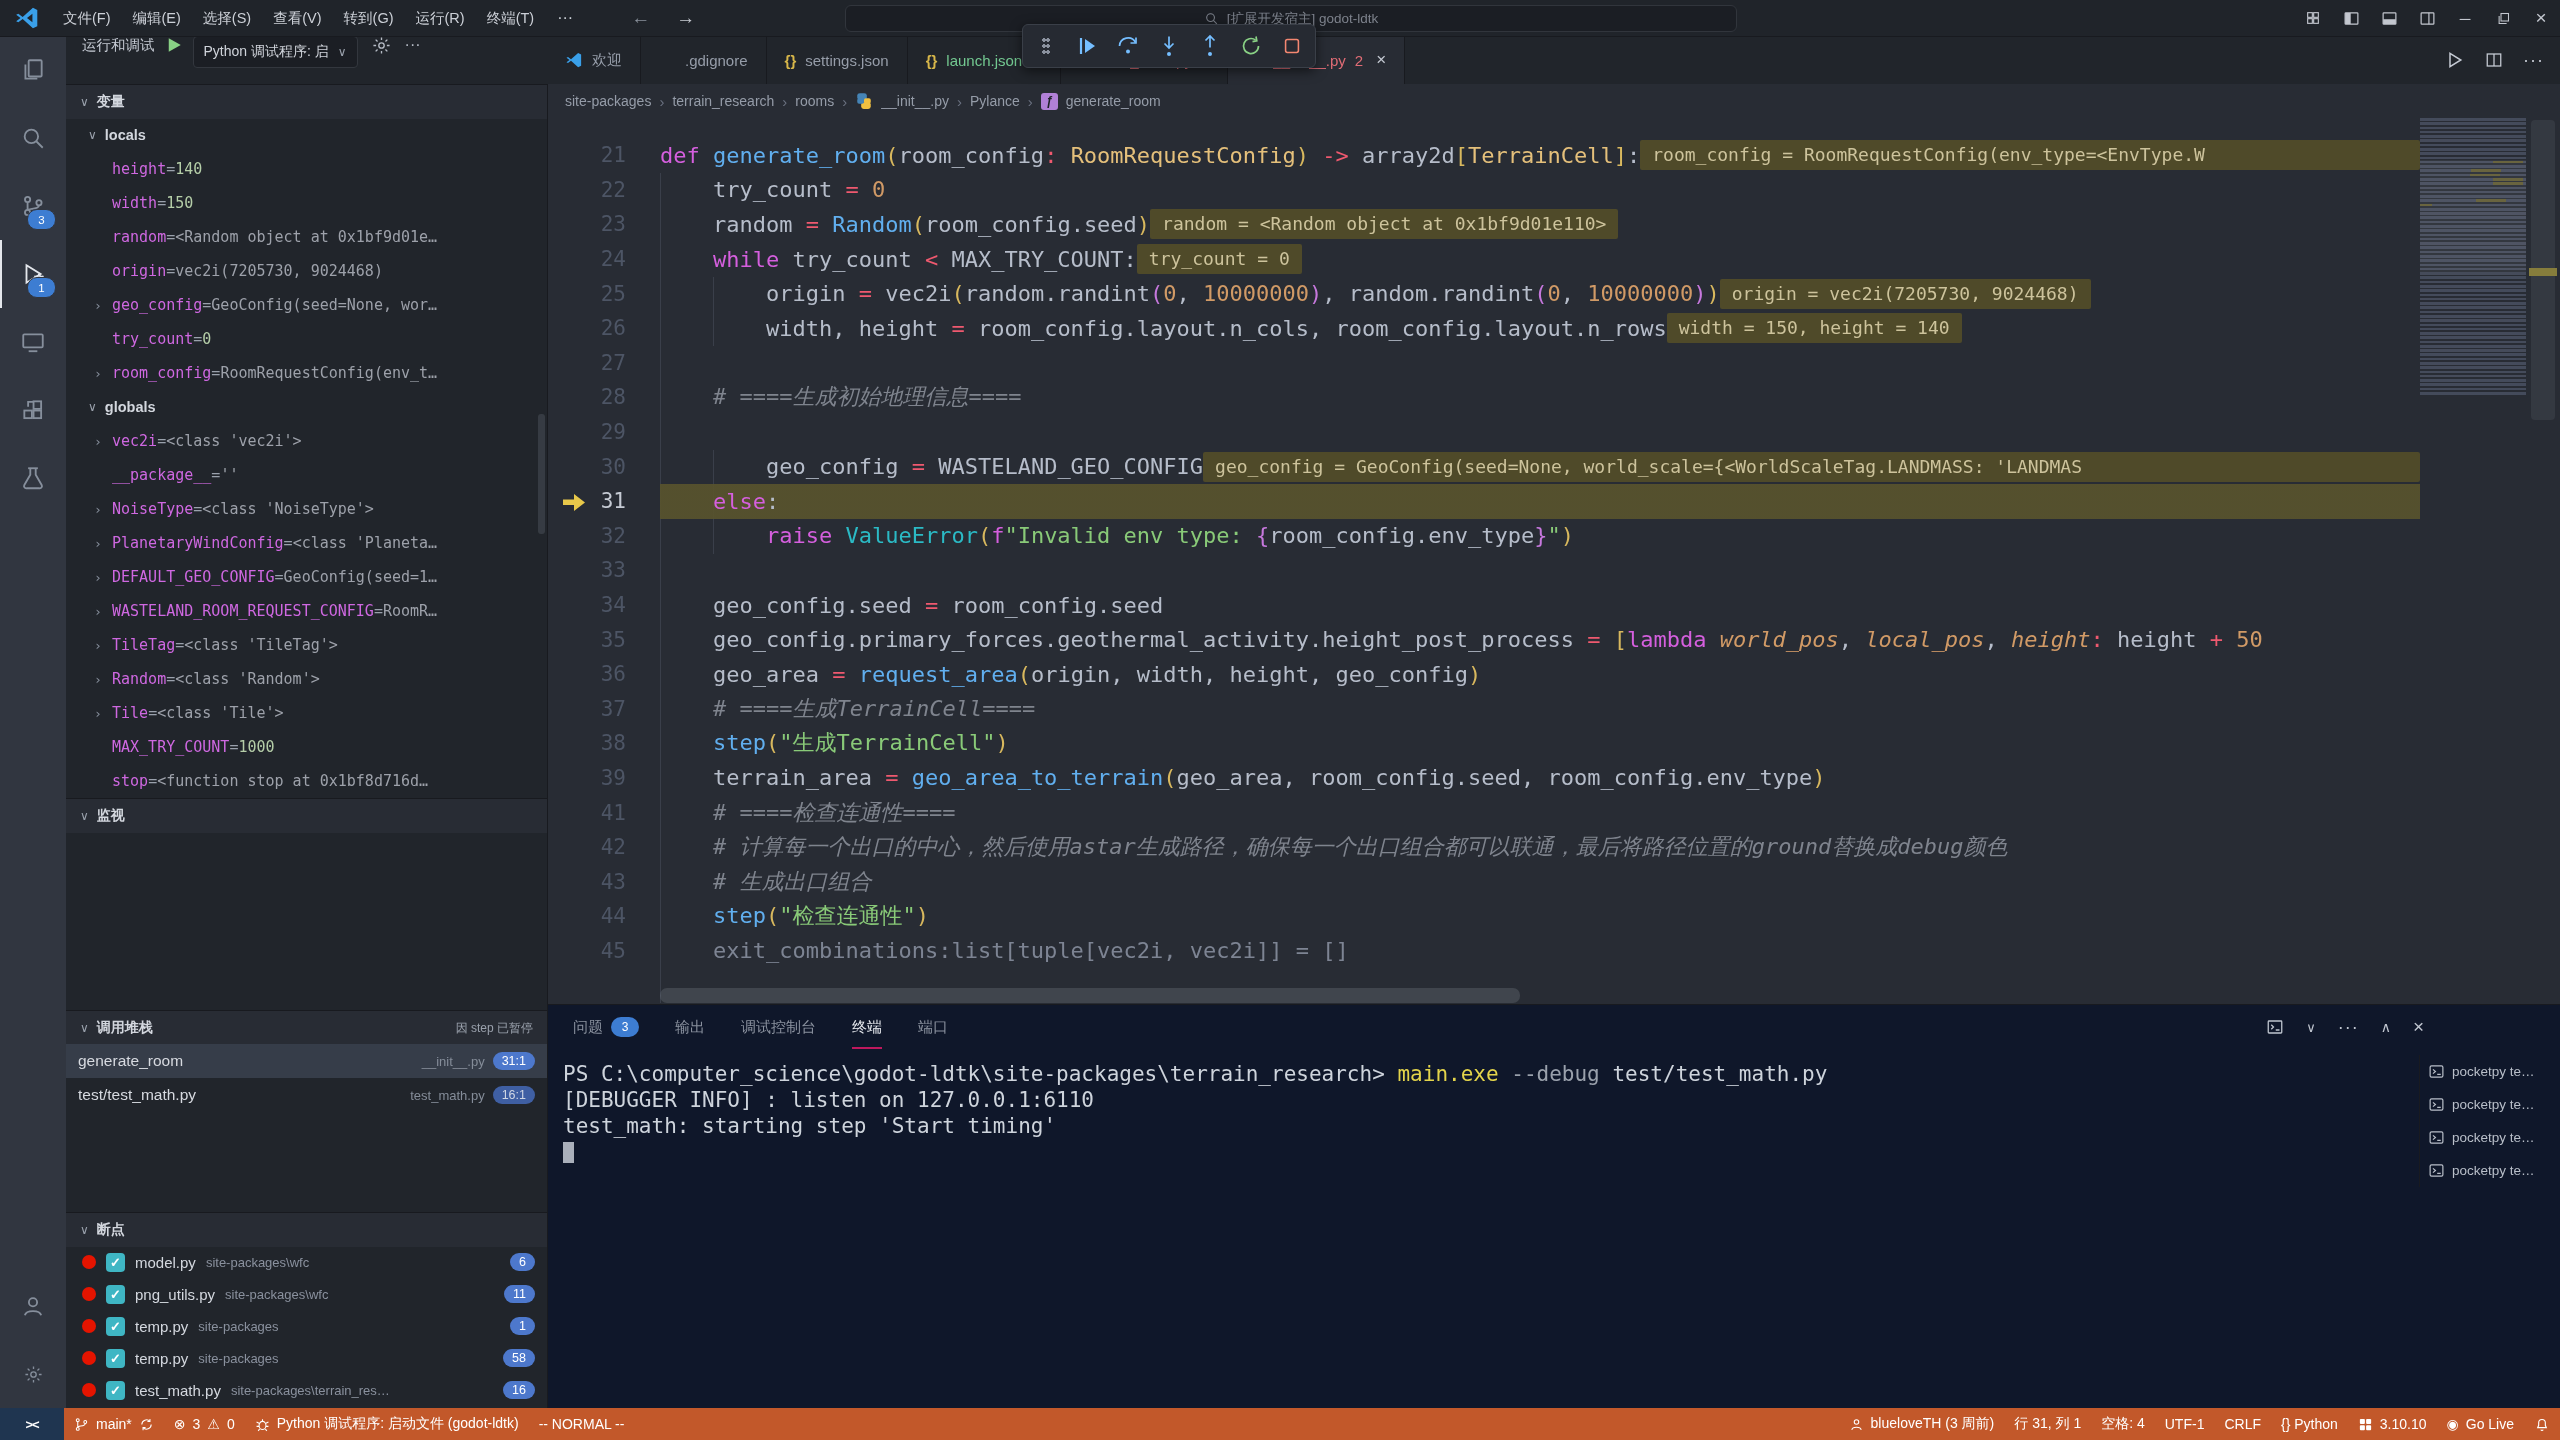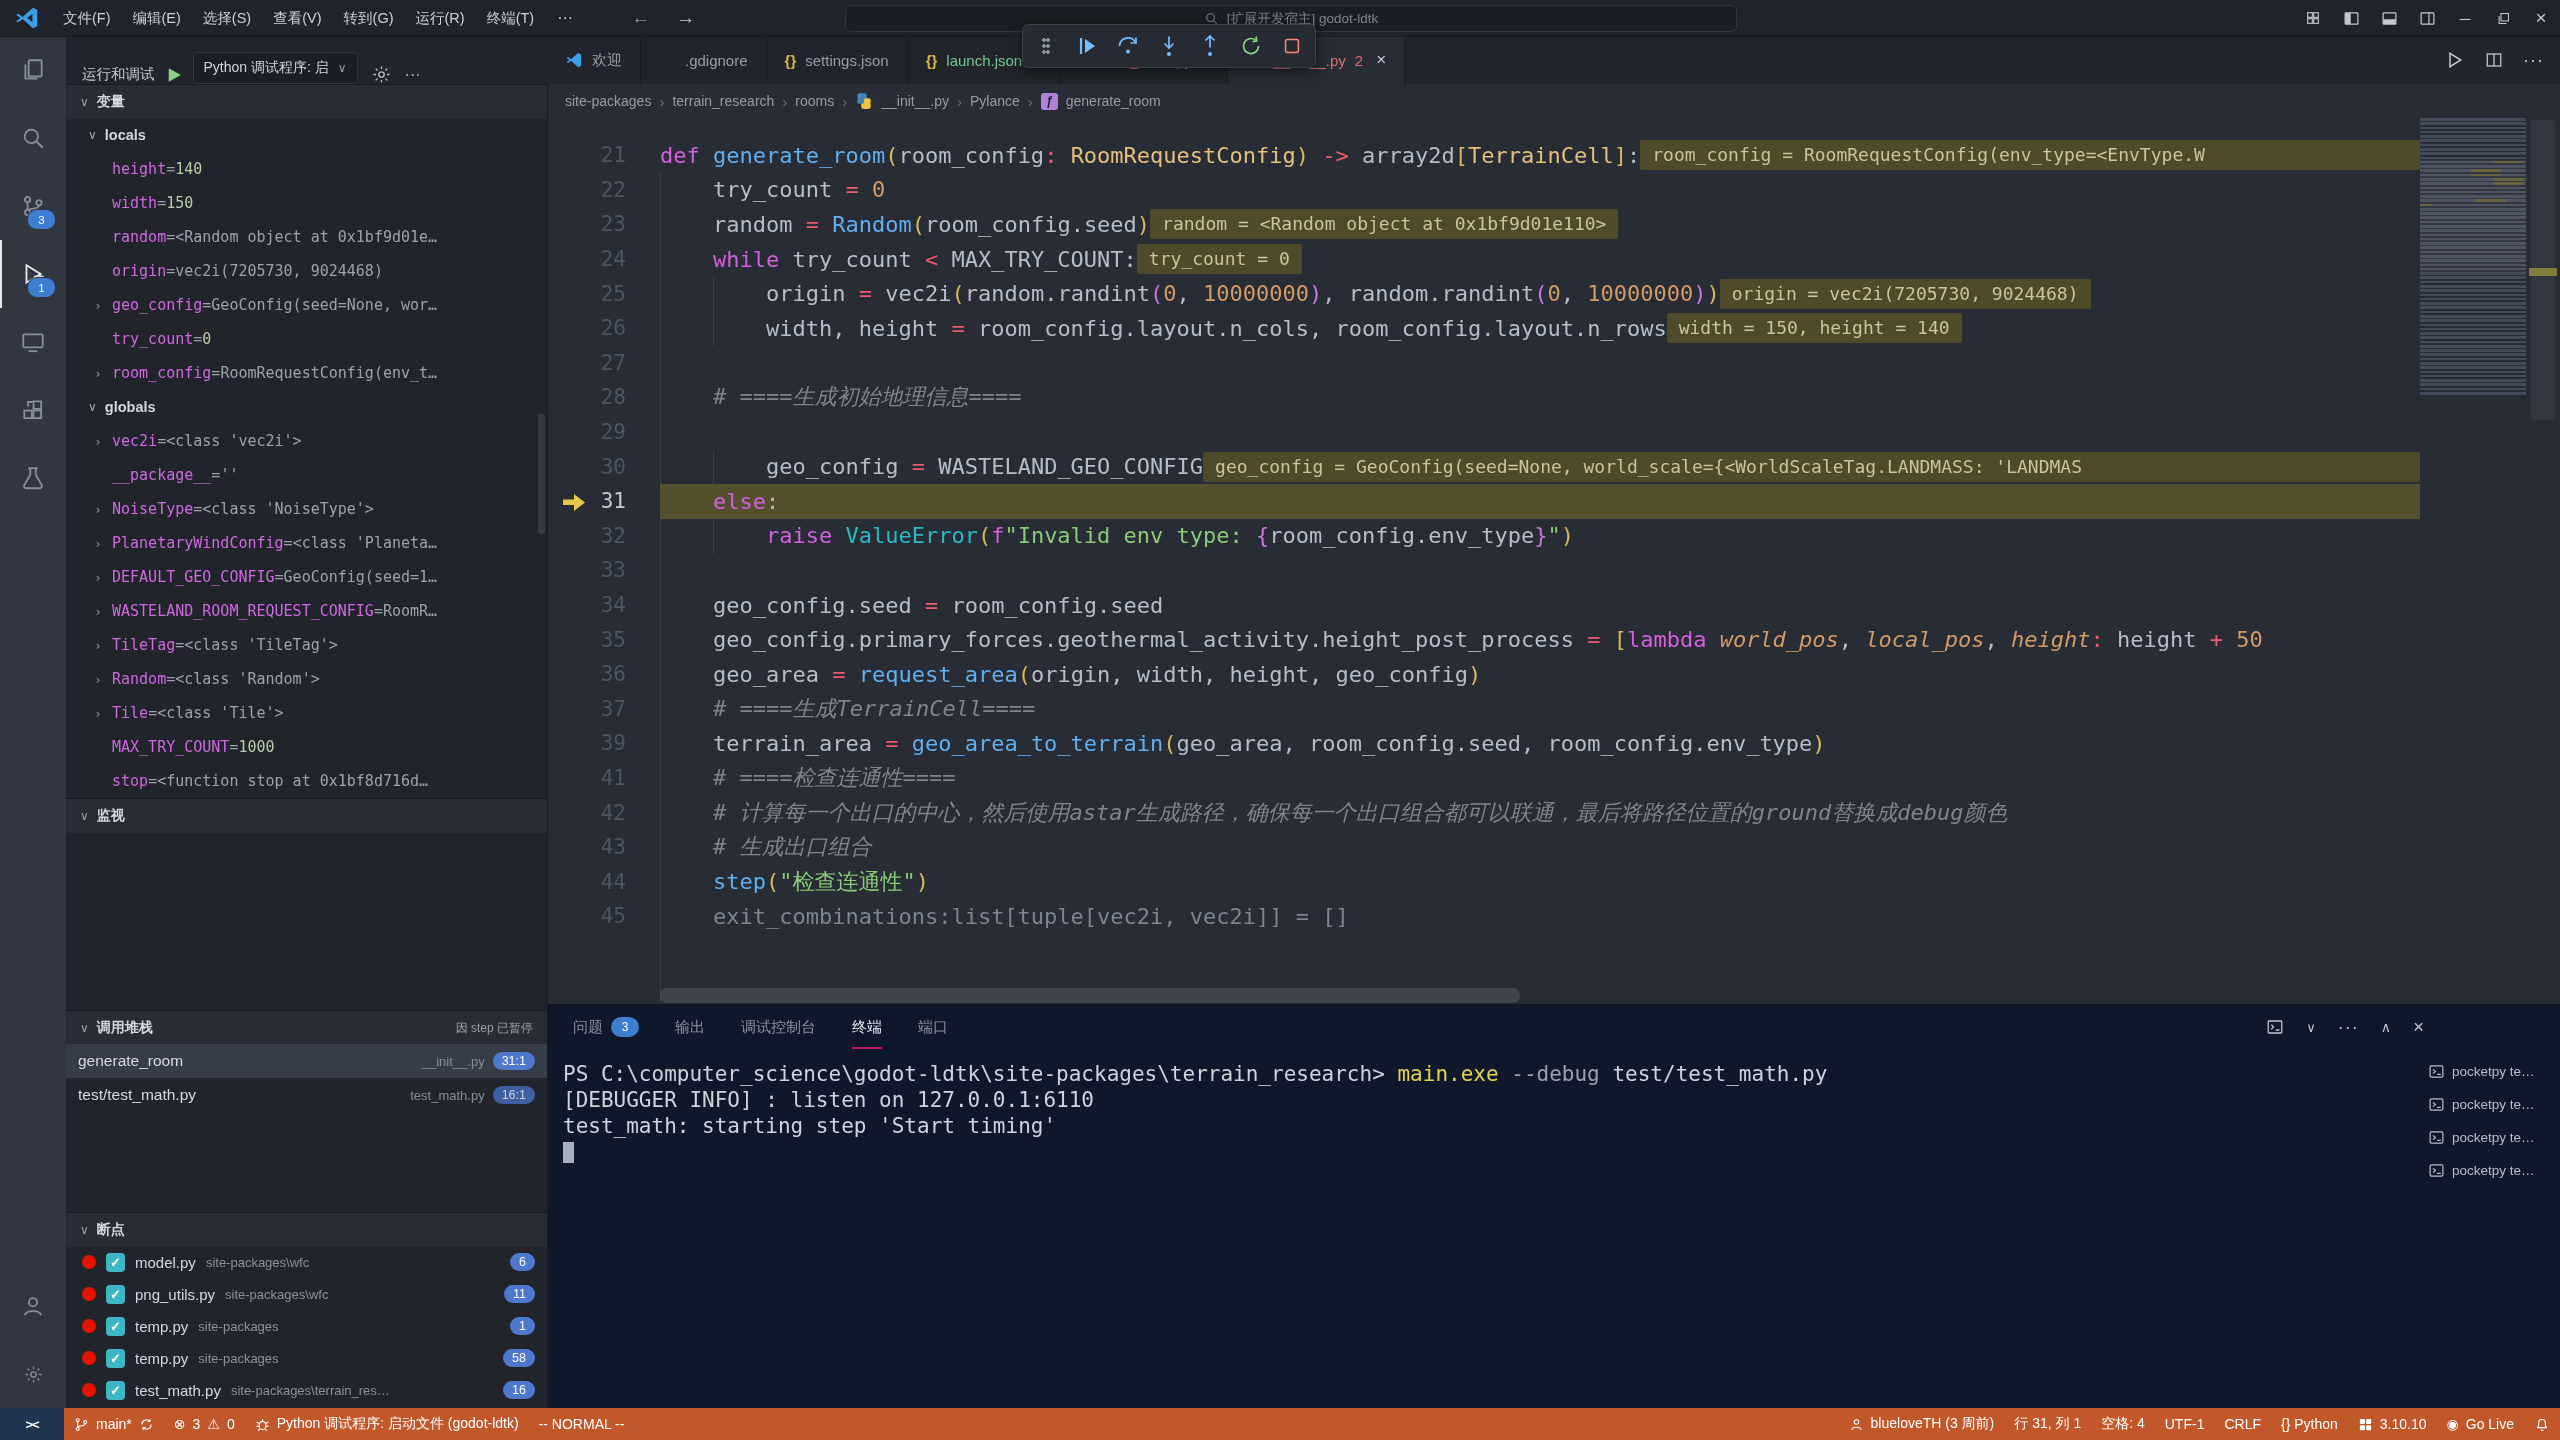--- a/index.html
+++ b/index.html
@@ -22,21 +22,21 @@
   .wicon{width:38px;height:36px;display:flex;align-items:center;justify-content:center;font-size:15px}
   
   .debug-toolbar{position:absolute;left:1022px;top:24px;height:42px;background:#262a32;
                  border:1px solid #3a3f48;border-radius:6px;box-shadow:0 3px 12px rgba(0,0,0,.55);
                  display:flex;align-items:center;padding:0 10px;gap:15px;z-index:60}
   .dbtn{width:26px;height:26px;display:flex;align-items:center;justify-content:center}
   .grip-dots{width:8px;height:18px;background:
       radial-gradient(circle 1.7px, #8a919e 1.6px, transparent 2px) 0 0/4px 6px repeat}
   
   .subbar{position:absolute;top:36px;left:66px;right:0;height:48px;background:#21252b;display:flex;z-index:10}
-  .run-bar{width:481px;flex:0 0 481px;display:flex;align-items:flex-end;padding-left:16px;gap:10px;box-sizing:border-box}
+  .run-bar{width:481px;flex:0 0 481px;display:flex;align-items:flex-start;padding-left:16px;gap:10px;box-sizing:border-box}
   .run-title{font-size:14.5px;color:#c5cad3;white-space:nowrap}
   .run-select{display:flex;align-items:center;gap:9px;background:#1b1e24;border:1px solid #33373e;
               border-radius:4px;height:30px;padding:0 10px;color:#d0d4db;font-size:14px;white-space:nowrap}
   .run-select .chev{color:#9aa1ac;font-size:12px}
   .run-gear,.run-more{color:#b6bcc6;margin-left:4px}
   .tabstrip{flex:1;display:flex;align-items:stretch;position:relative;background:#21252b;overflow:hidden}
   .tab{display:flex;align-items:center;gap:9px;padding:0 18px;font-size:15px;color:#8a919e;
        border-right:1px solid #181a1f;background:#21252b;white-space:nowrap}
   .tab.active{background:#282c34}
   .tab .lbl.plain{color:#969da9}.tab .lbl.green{color:#73c991}.tab .lbl.red{color:#e06c75}
@@ -640,20 +640,21 @@
         <div class="code-line"><span class="ln">30</span><span><span class="t-p">        geo_config </span><span class="t-op">= </span><span class="t-p">WASTELAND_GEO_CONFIG</span></span><span class="chip fill">geo_config = GeoConfig(seed=None, world_scale={&lt;WorldScaleTag.LANDMASS: 'LANDMAS</span></div>
         <div class="code-line cur"><span class="cur-arrow"><svg width="26" height="19" viewBox="0 0 26 19">
               <path fill="#e8c84a" d="M2 6.5h11V1l11 8.5-11 8.5V12H2z"></path>
             </svg></span><span class="ln">31</span><span><span class="t-kw">    else</span><span class="t-p">:</span></span></div>
         <div class="code-line"><span class="ln">32</span><span><span class="t-kw">        raise </span><span class="t-cyan">ValueError</span><span class="t-b1">(</span><span class="t-kw">f</span><span class="t-str">"Invalid env type: </span><span class="t-b2">{</span><span class="t-p">room_config.env_type</span><span class="t-b2">}</span><span class="t-str">"</span><span class="t-b1">)</span></span></div>
         <div class="code-line"><span class="ln">33</span><span></span></div>
         <div class="code-line"><span class="ln">34</span><span><span class="t-p">    geo_config.seed </span><span class="t-op">= </span><span class="t-p">room_config.seed</span></span></div>
         <div class="code-line"><span class="ln">35</span><span><span class="t-p">    geo_config.primary_forces.geothermal_activity.height_post_process </span><span class="t-op">= </span><span class="t-b1">[</span><span class="t-kw">lambda </span><span class="t-par">world_pos</span><span class="t-p">, </span><span class="t-par">local_pos</span><span class="t-p">, </span><span class="t-par">height</span><span class="t-op">: </span><span class="t-p">height </span><span class="t-op">+ </span><span class="t-num">50</span></span></div>
         <div class="code-line"><span class="ln">36</span><span><span class="t-p">    geo_area </span><span class="t-op">= </span><span class="t-fn">request_area</span><span class="t-b1">(</span><span class="t-p">origin, width, height, geo_config</span><span class="t-b1">)</span></span></div>
         <div class="code-line"><span class="ln">37</span><span><span class="t-cmt">    # ====生成TerrainCell====</span></span></div>
+        <div class="code-line"><span class="ln">38</span><span><span class="t-p">    </span><span class="t-fn">step</span><span class="t-b1">(</span><span class="t-str">"生成TerrainCell"</span><span class="t-b1">)</span></span></div>
         <div class="code-line"><span class="ln">39</span><span><span class="t-p">    terrain_area </span><span class="t-op">= </span><span class="t-fn">geo_area_to_terrain</span><span class="t-b1">(</span><span class="t-p">geo_area, room_config.seed, room_config.env_type</span><span class="t-b1">)</span></span></div>
         <div class="code-line"><span class="ln">41</span><span><span class="t-cmt">    # ====检查连通性====</span></span></div>
         <div class="code-line"><span class="ln">42</span><span><span class="t-cmt">    # 计算每一个出口的中心，然后使用astar生成路径，确保每一个出口组合都可以联通，最后将路径位置的ground替换成debug颜色</span></span></div>
         <div class="code-line"><span class="ln">43</span><span><span class="t-cmt">    # 生成出口组合</span></span></div>
         <div class="code-line"><span class="ln">44</span><span><span class="t-p">    </span><span class="t-fn">step</span><span class="t-b1">(</span><span class="t-str">"检查连通性"</span><span class="t-b1">)</span></span></div>
         <div class="code-line"><span class="ln">45</span><span><span class="t-dim">    exit_combinations:list[tuple[vec2i, vec2i]] = []</span></span></div>
       </div>
     <div class="minimap" id="minimap">
         <div class="mm-row">
           <div style="width: 40px; background: rgb(74, 81, 98); height: 100%;"></div>

